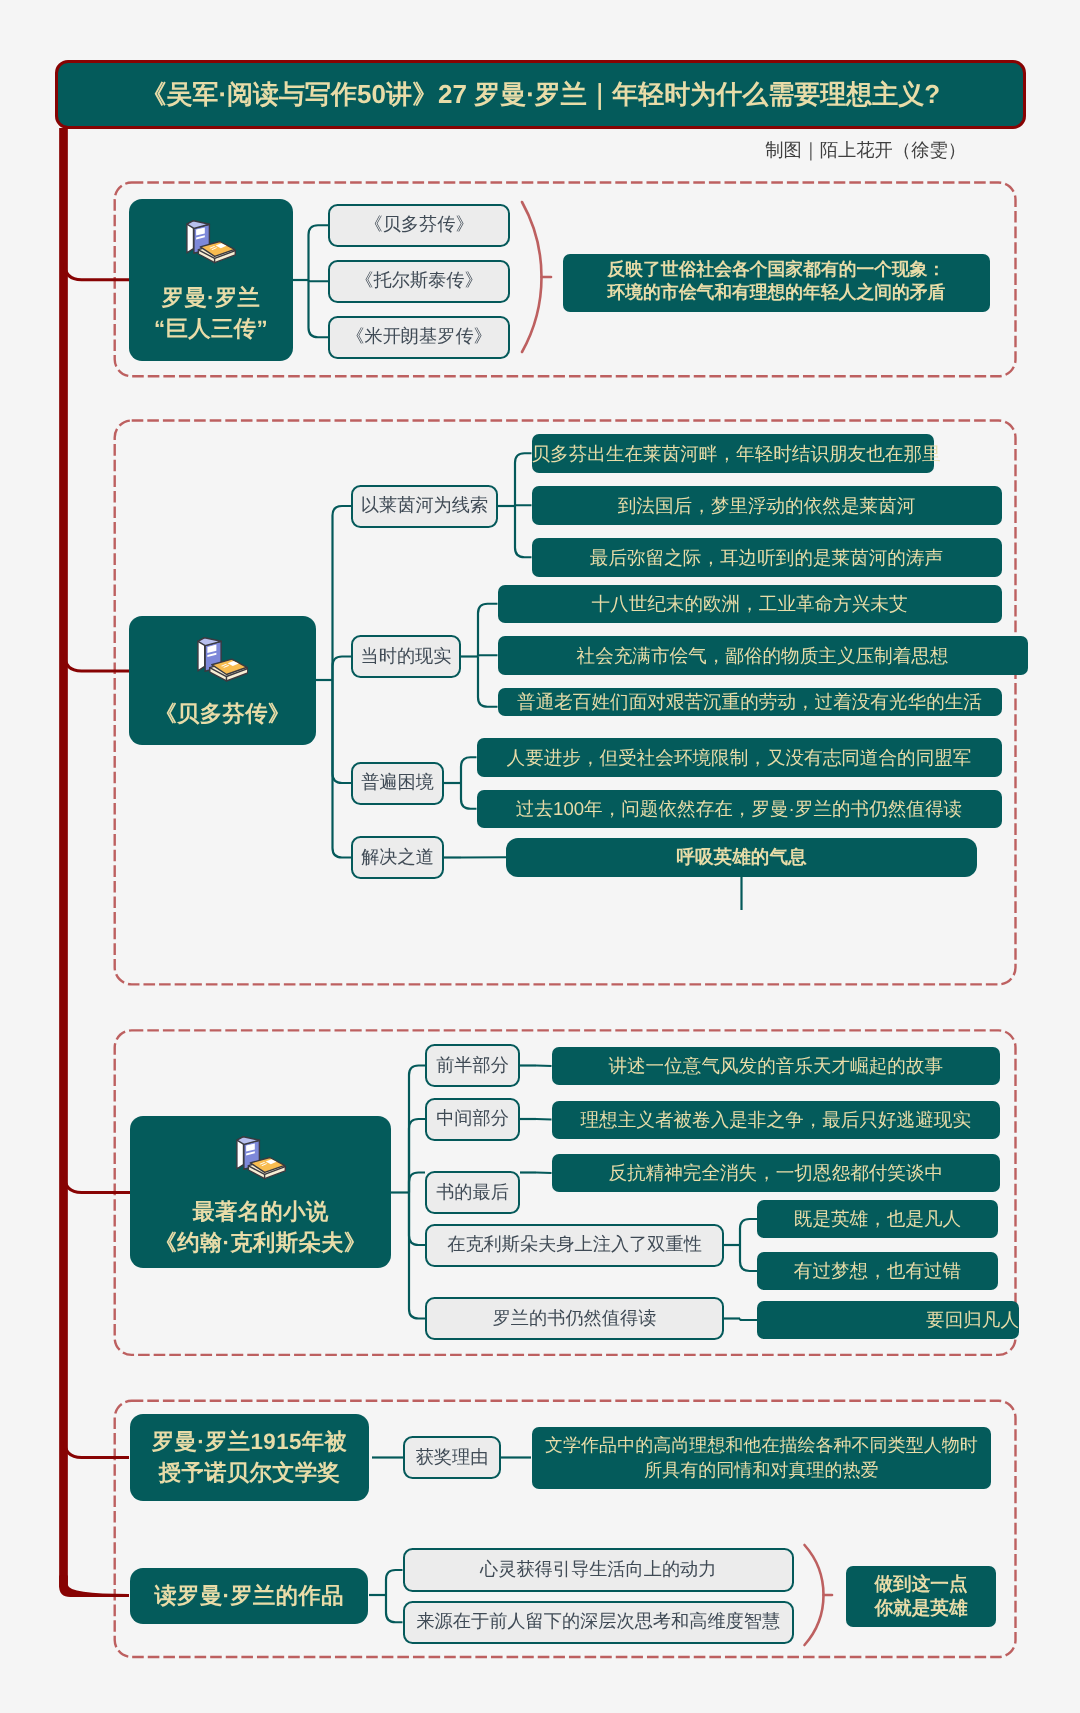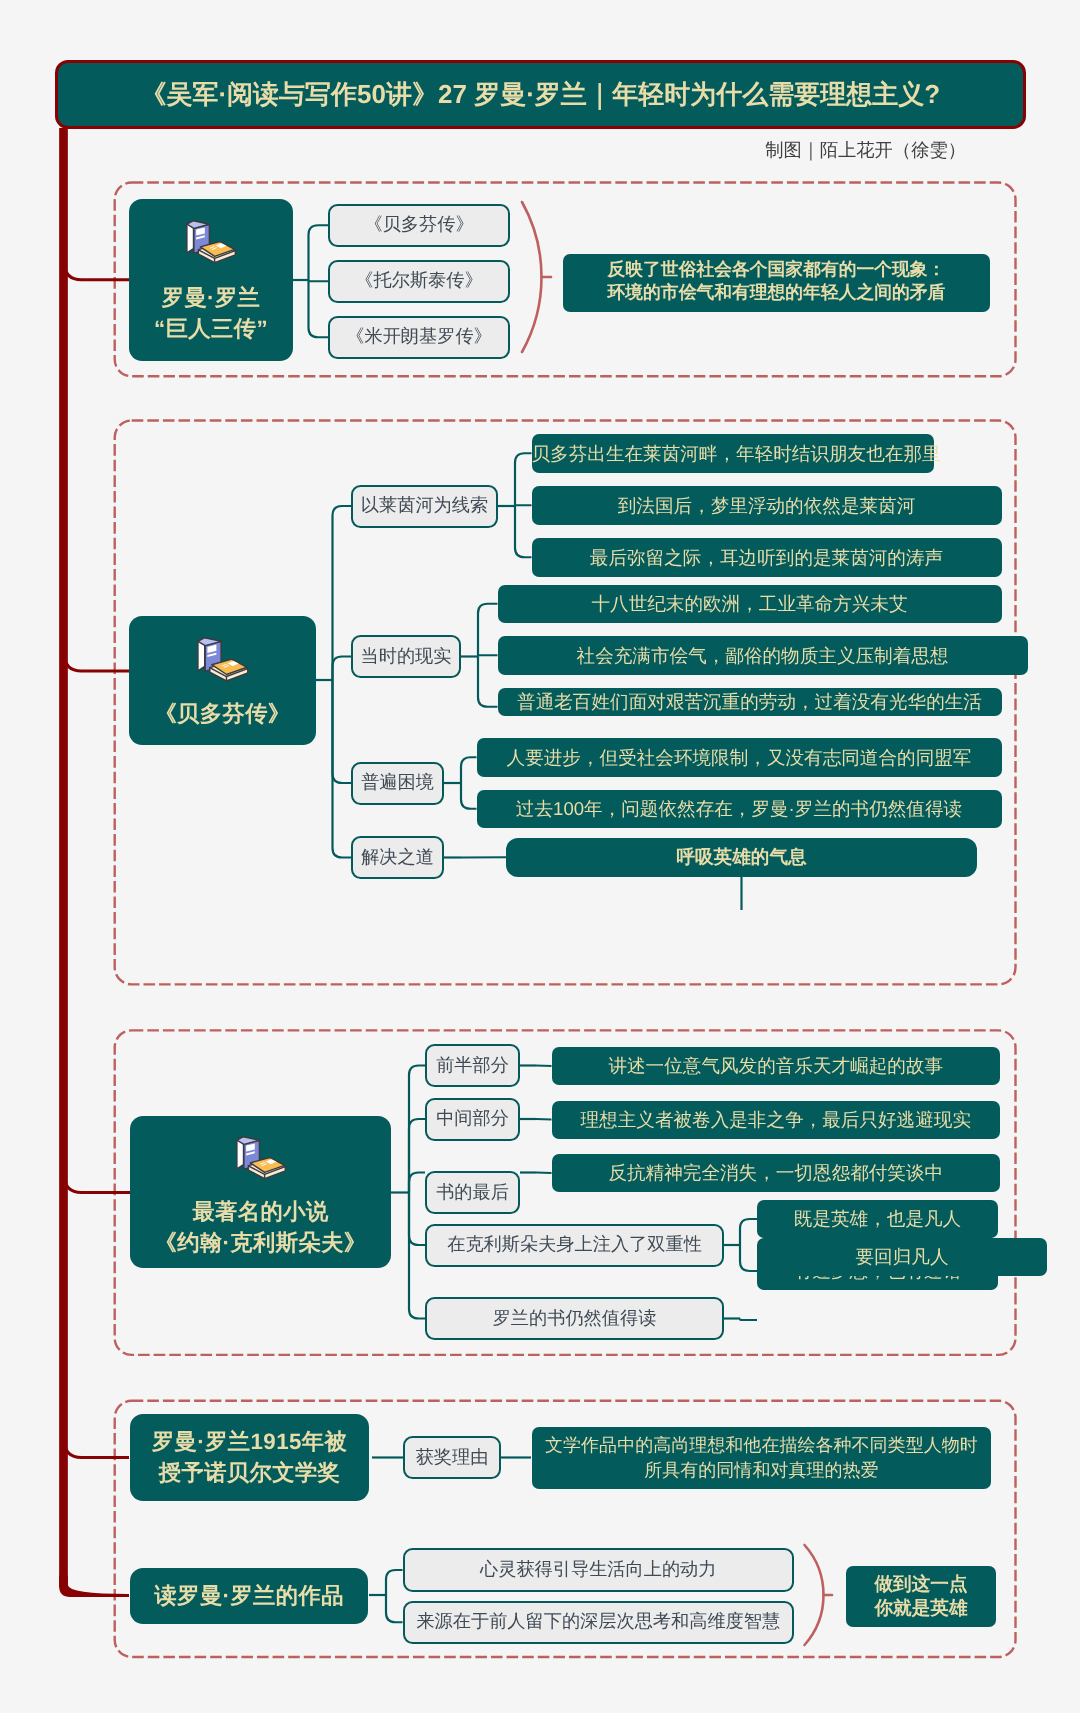--- a/index.html
+++ b/index.html
@@ -314,21 +314,21 @@
 <div class="node leaf" style="left:757px;top:1200px;width:241px;height:38px;">
       <div class="txw">
         <span class="tx">既是英雄，也是凡人</span>
       </div>
     </div>
 <div class="node leaf" style="left:757px;top:1252px;width:241px;height:38px;">
       <div class="txw">
         <span class="tx">有过梦想，也有过错</span>
       </div>
     </div>
-<div class="node leaf" style="left:757px;top:1238px;width:290px;height:38px;">
+<div class="node leaf" style="left:757px;top:1301px;width:262px;height:38px;text-align:right;">
       <div class="txw">
         <span class="tx">要回归凡人</span>
       </div>
     </div>
 <div class="node root" style="left:129.7px;top:1413.9px;width:239.7px;height:86.7px;">
       <div class="txw">
         <span class="tx">罗曼·罗兰1915年被</span>
         <span class="tx">授予诺贝尔文学奖</span>
       </div>
     </div>

